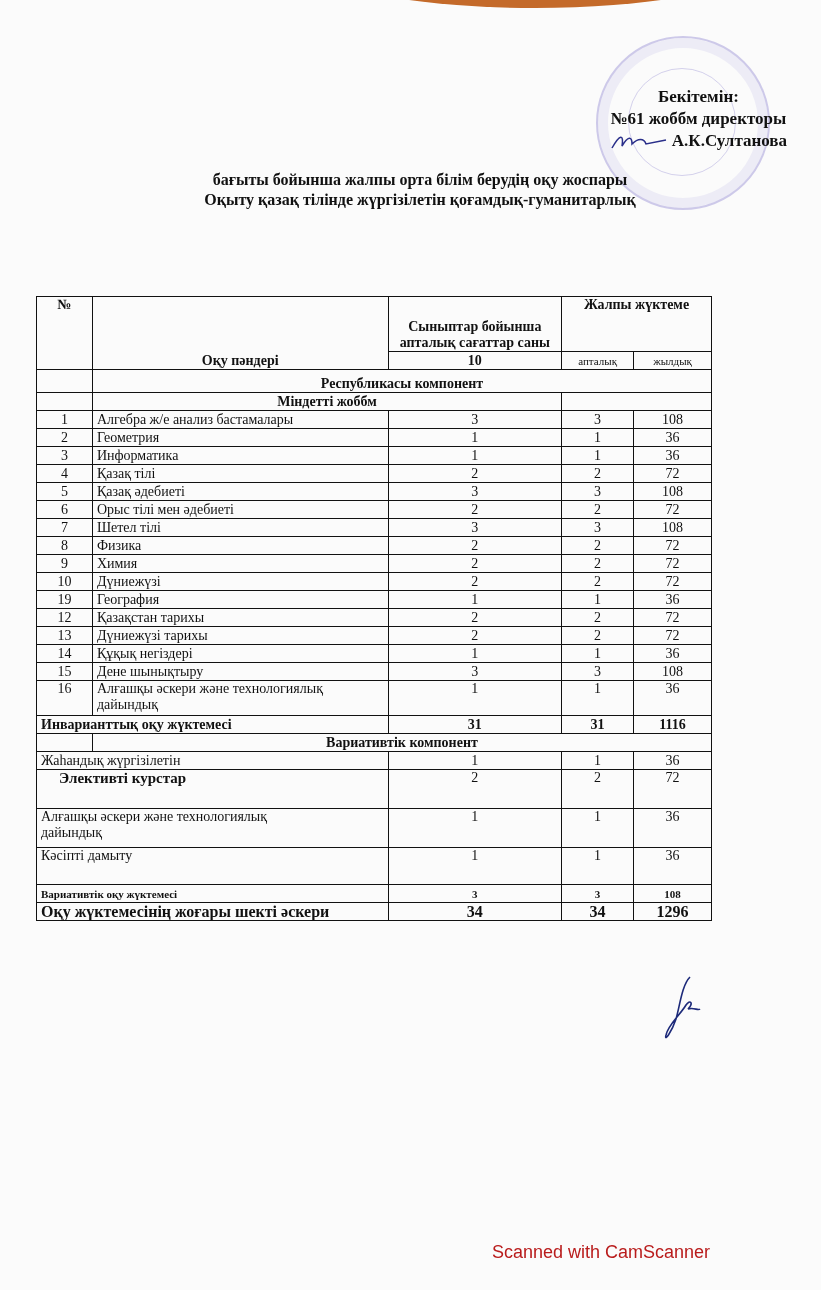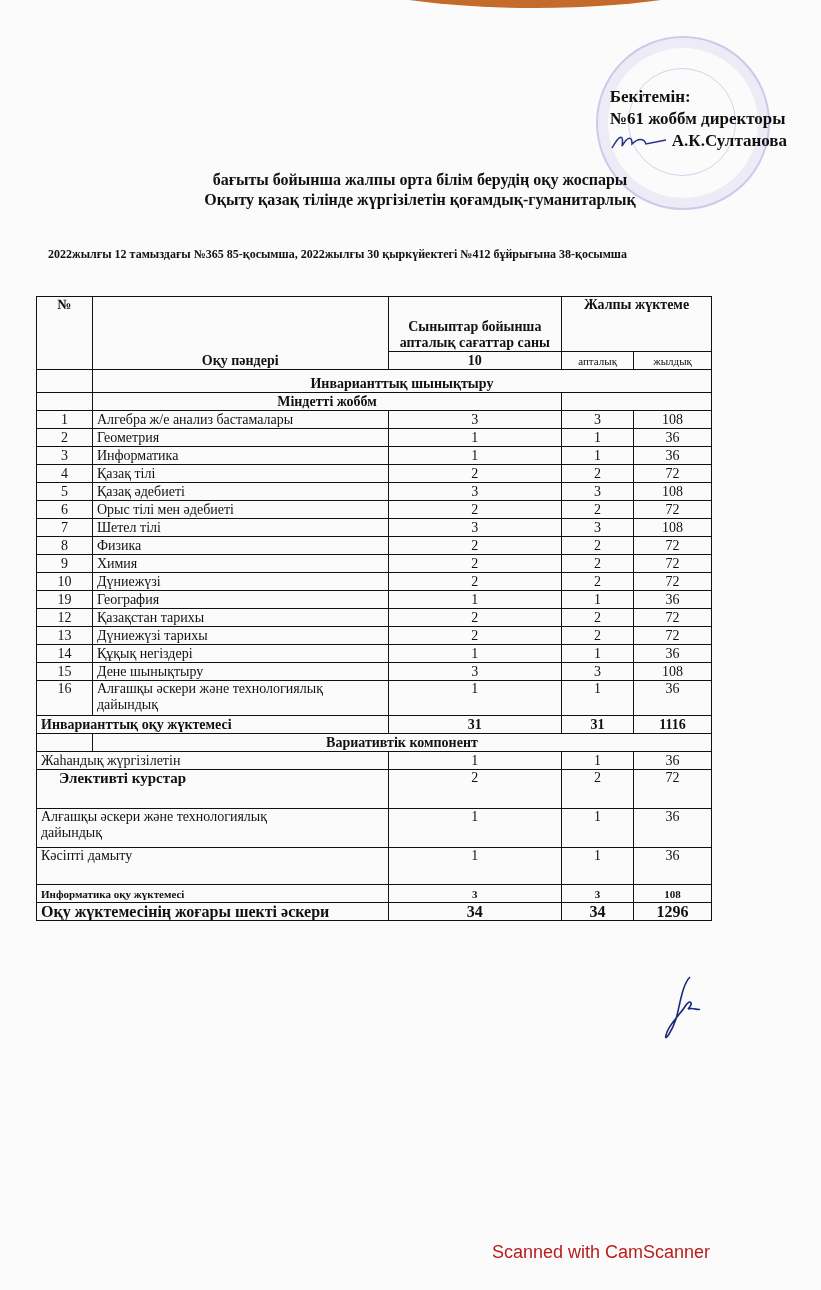--- a/index.html
+++ b/index.html
@@ -17,21 +17,21 @@
     position:absolute; left:596px; top:36px; width:170px; height:170px;
     border-radius:50%;
     border:2px solid rgba(120,110,200,0.35);
     box-shadow: inset 0 0 0 10px rgba(140,130,210,0.12);
   }
   .stamp-inner {
     position:absolute; left:30px; top:30px; width:106px; height:106px;
     border-radius:50%; border:1px solid rgba(120,110,200,0.3);
   }
   .approve {
-    position:absolute; right:34px; top:86px; text-align:left;
+    position:absolute; right:34px; top:86px; text-align:center;
     font-weight:bold; font-size:17px; line-height:22px;
   }
   .approve .sign {
     display:inline-block; width:58px; height:20px; vertical-align:middle;
     margin-right:4px;
   }
   .title {
     position:absolute; left:180px; top:170px; width:480px; text-align:center;
     font-weight:bold; font-size:16px; line-height:20px;
   }
@@ -74,21 +74,20 @@
     </svg><span>А.К.Султанова</span>
   </div>
 </div>
 
 <div class="title">
   <div>бағыты бойынша жалпы орта білім берудің оқу жоспары</div>
   <div>Оқыту қазақ тілінде жүргізілетін қоғамдық-гуманитарлық</div>
 </div>
 
 <div class="basis">
-  <div>2022жылғы  12 тамыздағы №365  85-қосымша, 2022жылғы 30 қыркүйектегі №412 бұйрығына 38-қосымша</div>
 </div>
 
 <table class="plan">
   <colgroup>
     <col style="width:56px">
       <col style="width:296px">
       <col style="width:174px">
       <col style="width:72px">
       <col style="width:78px">
   </colgroup>
@@ -99,21 +98,21 @@
     <td class="c b" style="height:54px">Сыныптар бойынша апталық сағаттар саны</td>
     <td colspan="2" class="c b" style="vertical-align:top">Жалпы жүктеме</td>
   </tr>
   <tr class="hdr">
     <td class="c b">10</td>
     <td class="c small">апталық</td>
     <td class="c small">жылдық</td>
   </tr>
   <tr>
     <td></td>
-    <td colspan="4" class="c b" style="height:22px">Инварианттық шынықтыру</td>
+    <td colspan="4" class="c b" style="height:22px">Республикасы компонент</td>
   </tr>
   <tr>
     <td></td>
     <td colspan="2" class="c b">Міндетті жоббм</td>
     <td colspan="2"></td>
   </tr>
   </tbody>
     <tbody id="rows">
       <tr>
         <td class="c">1</td>
@@ -257,21 +256,21 @@
     <td class="c" style="vertical-align:top">1</td>
     <td class="c" style="vertical-align:top">36</td>
   </tr>
   <tr>
     <td colspan="2" style="height:36px;vertical-align:top">Кәсіпті дамыту</td>
     <td class="c" style="vertical-align:top">1</td>
     <td class="c" style="vertical-align:top">1</td>
     <td class="c" style="vertical-align:top">36</td>
   </tr>
   <tr>
-    <td colspan="2" class="b small">Информатика оқу жүктемесі</td>
+    <td colspan="2" class="b small">Вариативтік оқу жүктемесі</td>
     <td class="c b small">3</td>
     <td class="c b small">3</td>
     <td class="c b small">108</td>
   </tr>
   <tr>
     <td colspan="2" class="b" style="font-size:16px">Оқу жүктемесінің жоғары шекті әскери</td>
     <td class="c b" style="font-size:16px">34</td>
     <td class="c b" style="font-size:16px">34</td>
     <td class="c b" style="font-size:16px">1296</td>
   </tr>

